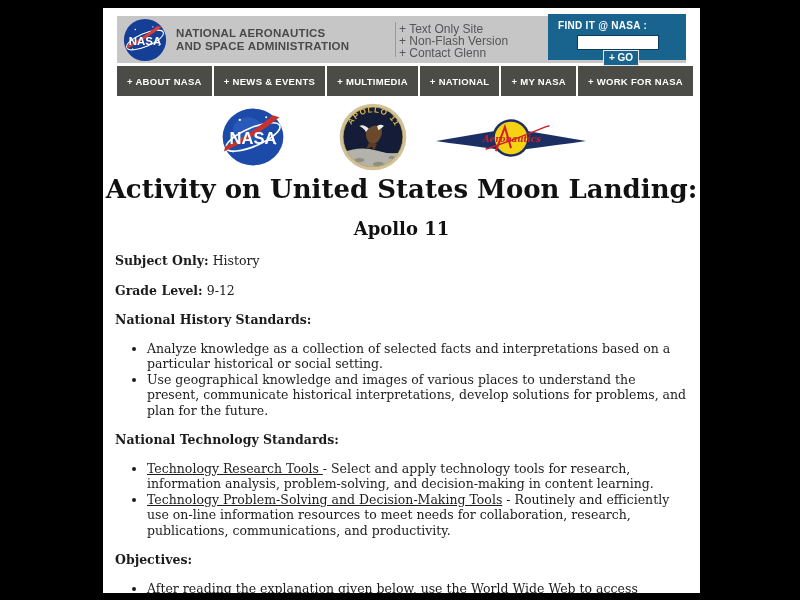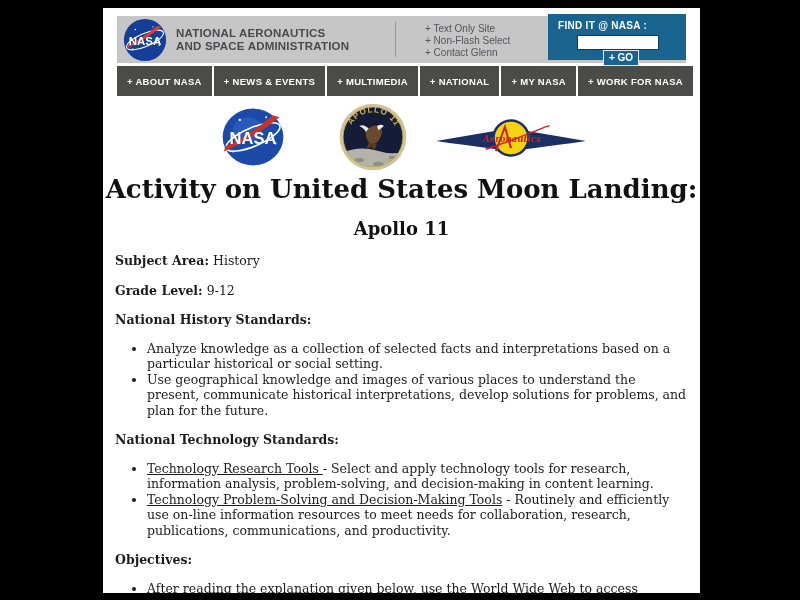--- a/index.html
+++ b/index.html
@@ -17,21 +17,21 @@
     position:relative; height:47px; background:#c6c6c6;
     display:flex; align-items:center;
   }
   .meatball-small { margin-left:6px; width:44px; height:44px; flex:0 0 auto; }
   .agency-name {
     margin-left:9px; font-weight:bold; font-size:11.5px; line-height:13px;
     color:#4a4a4c; letter-spacing:0.2px; font-stretch:condensed;
   }
   .hdr-divider { position:absolute; left:278px; top:6px; bottom:6px; width:1px; background:#999; }
   .quick-links {
-    position:absolute; left:308px; top:7px; font-size:10px; line-height:12px; color:#55555a;
+    position:absolute; left:282px; top:7px; font-size:12px; line-height:12px; color:#55555a;
   }
   .quick-links div { cursor:pointer; }
   .findit {
     position:absolute; right:0px; top:-2px; width:138px; height:46px;
     background:#19648f; color:#fff; padding:6px 8px 0 10px;
   }
   .findit-label { font-size:10px; font-weight:bold; letter-spacing:0.3px; }
   .findit-row { display:flex; align-items:center; margin-top:4px;flex-direction:column; }
   .findit input {
     width:82px; height:15px; border:1px solid #0d3a56; background:#fff;
@@ -96,21 +96,21 @@
 
       <div class="agency-name">
         <div>NATIONAL AERONAUTICS</div>
         <div>AND SPACE ADMINISTRATION</div>
       </div>
 
       <div class="hdr-divider"></div>
 
       <div class="quick-links">
         <div>+ Text Only Site</div>
-        <div>+ Non-Flash Select</div>
+        <div>+ Non-Flash Version</div>
         <div>+ Contact Glenn</div>
       </div>
 
       <div class="findit">
         <div class="findit-label">FIND IT @ NASA :</div>
         <div class="findit-row">
           <input type="text" value="" style="">
           <button class="go-btn">+ GO</button>
         </div>
       </div>
@@ -174,21 +174,21 @@
       <path d="M120 78 L 138 30 L 150 72" fill="none" stroke="#cf2028" stroke-width="4"></path>
       <text x="152" y="60" font-size="17" font-style="italic" font-weight="bold" fill="#cf2028" text-anchor="middle" font-family="DejaVu Serif, serif">Aeronautics</text>
     </svg>
   </div>
 
   <h1 class="page-title">Activity on United States Moon Landing:</h1>
   <h2 class="page-subtitle">Apollo 11</h2>
 
   <div class="content">
 
-    <p><span class="lbl">Subject Area:</span><span> History</span></p>
+    <p><span class="lbl">Subject Only:</span><span> History</span></p>
 
     <p><span class="lbl">Grade Level:</span><span> 9-12</span></p>
 
     <p class="lbl">National History Standards:</p>
     <ul>
       <li>Analyze knowledge as a collection of selected facts and interpretations based on a particular historical or social setting.</li>
       <li>Use geographical knowledge and images of various places to understand the present, communicate historical interpretations, develop solutions for problems, and plan for the future.</li>
     </ul>
 
     <p class="lbl">National Technology Standards:</p>

